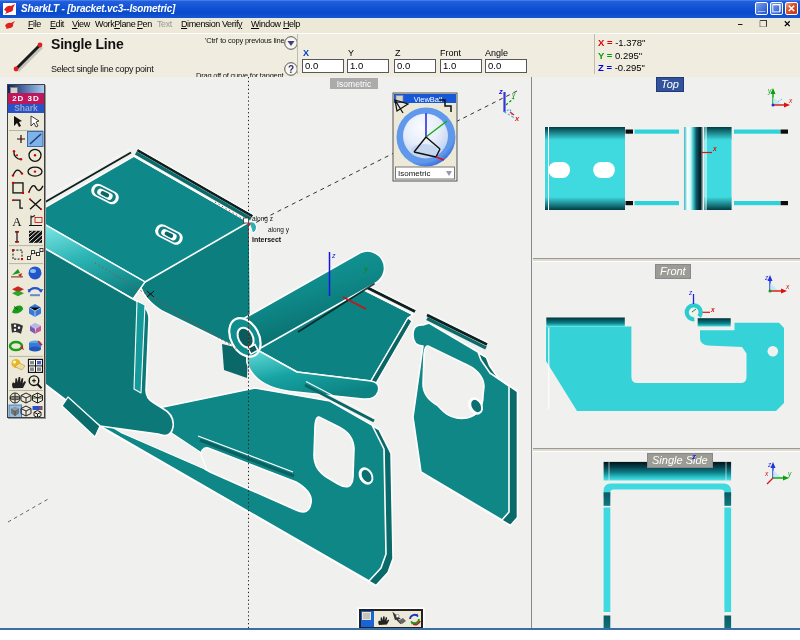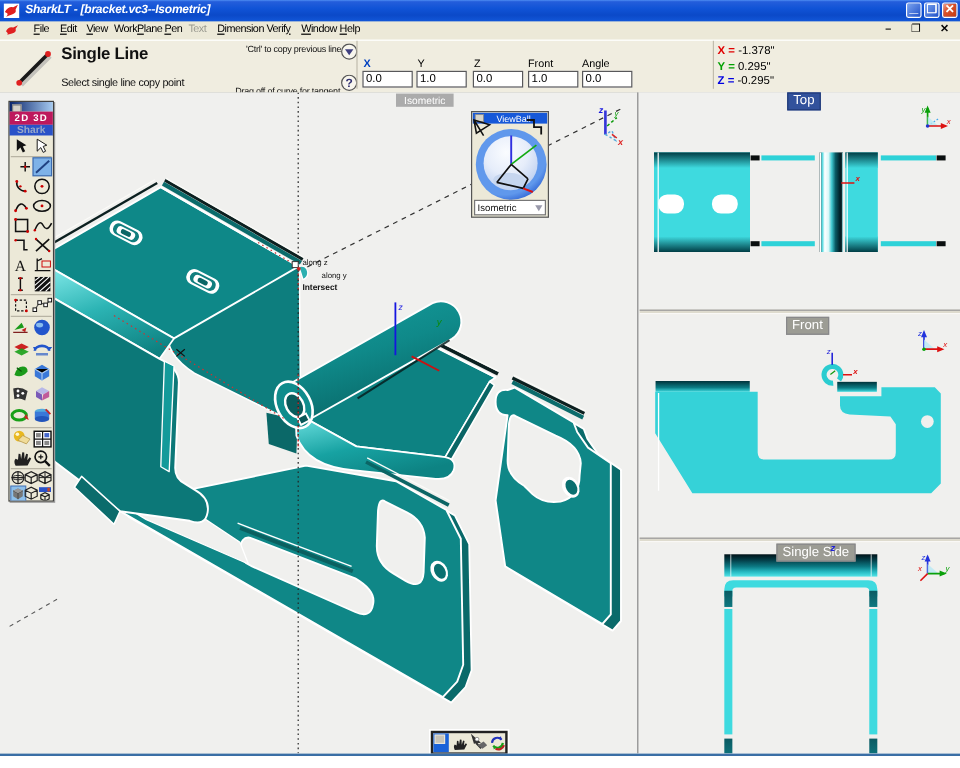--- a/index.html
+++ b/index.html
@@ -34,21 +34,21 @@
 .fld{position:absolute;top:25px;width:38px;height:12px;background:#fff;border:1px solid #58585a;
   font-size:9.5px;padding-left:2px;line-height:12px;}
 .fldlab{position:absolute;top:14px;font-size:9px;color:#000;}
 #coords{position:absolute;left:598px;top:3px;font-size:9.5px;font-weight:bold;}
 #coords div{height:12.6px;}
 #coords .v{color:#000;font-weight:normal;}
 
 #client{position:absolute;left:0;top:77px;width:800px;height:551px;background:#f0f0ee;}
 #bottombar{position:absolute;left:0;top:628px;width:800px;height:12px;background:#fff;
   border-top:2px solid #3a6ea5;}
-.viewlabel{position:absolute;color:#fff;font-size:11px;text-align:center;padding:0 4px;height:13px;line-height:13px;}
+.viewlabel{position:absolute;color:#fff;font-size:11px;text-align:center;padding:0 4px;height:13px;line-height:13px;font-style:italic;}
 </style>
 </head>
 <body>
 <div id="win">
   <div id="titlebar">
     <svg class="ticon" viewBox="0 0 14 14">
         <rect x="0" y="1" width="13" height="12" fill="#fff"></rect>
         <path d="M1 8 Q4 3 8 4 L12 2 L10 6 Q11 9 7 10 L2 12 Q4 10 3 9 Z" fill="#e02020"></path>
       </svg>
     <div class="ttext">SharkLT - [bracket.vc3--Isometric]</div>

